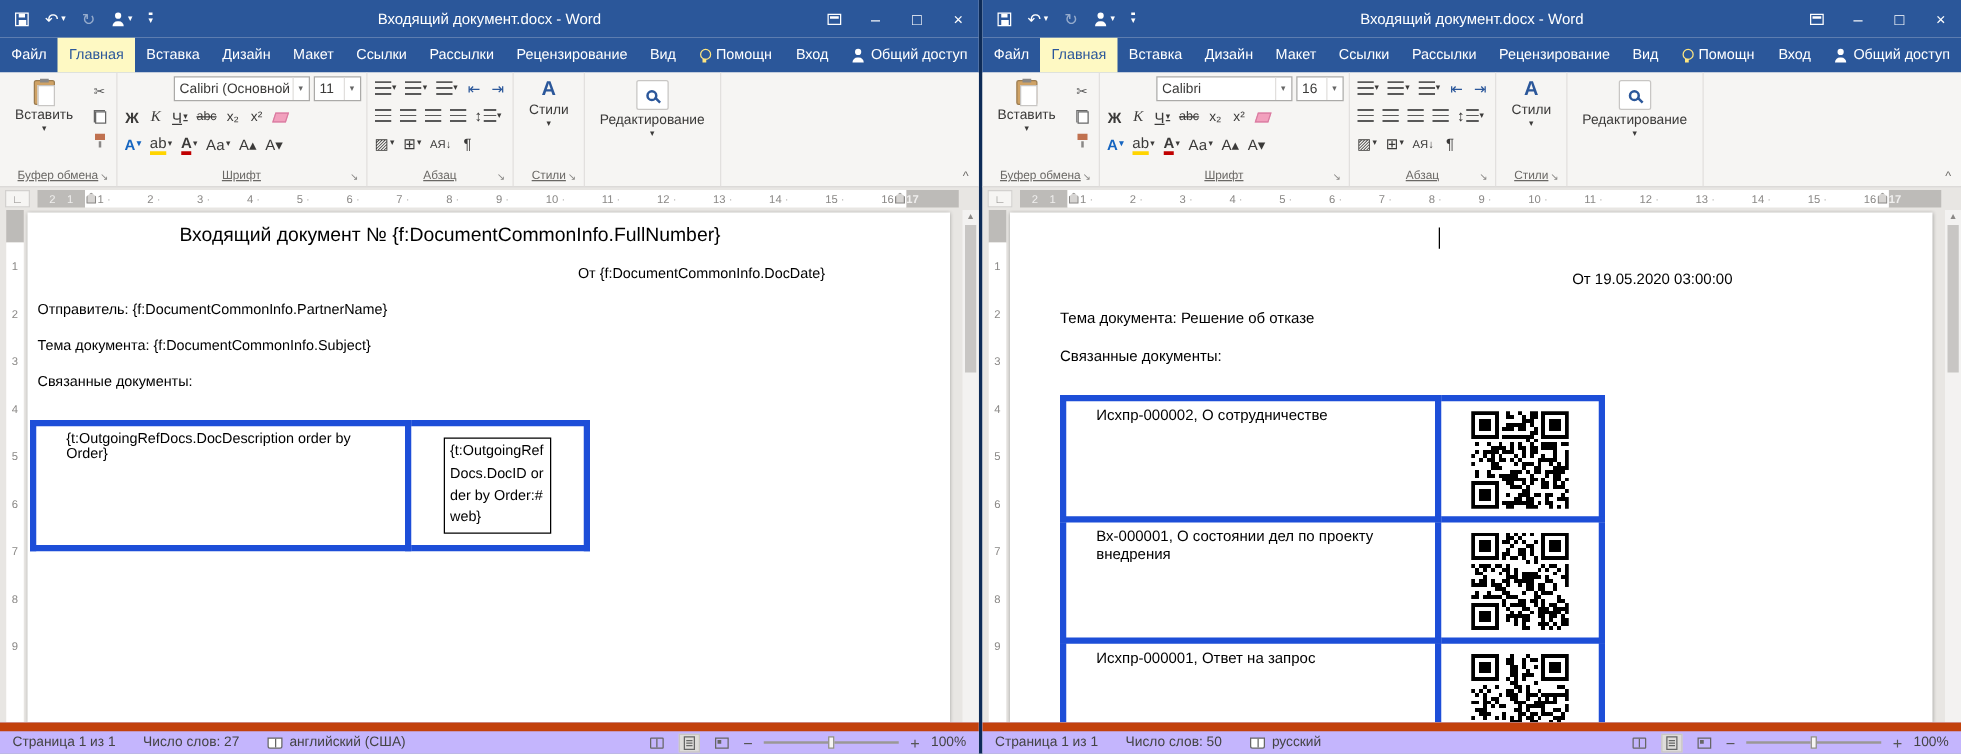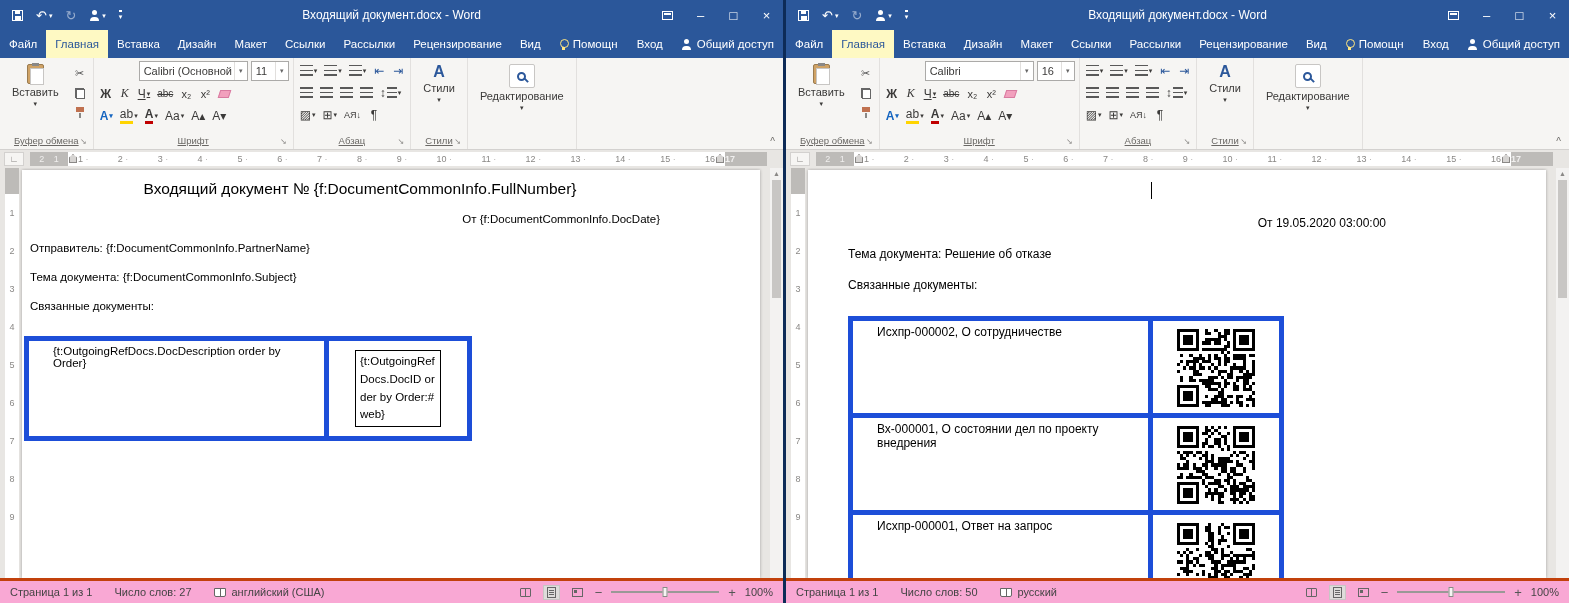--- a/index.html
+++ b/index.html
@@ -119,21 +119,21 @@
   .win-right .doc-table tr { height:97px; }
   .win-right .page { padding-left:40px; }
   .inner-field { border:1px solid #000; width:86px; min-height:76px; margin:5px 2px; padding:2px 4px; word-break:break-all; line-height:1.55; }
   .qr { width:78px; height:78px; margin:4px auto 0; }
   .qr svg { display:block; width:100%; height:100%; }
   .vscroll { flex:0 0 13px; background:#f3f2f1; display:flex; flex-direction:column; align-items:center; padding-top:2px; margin-left:2px; }
   .vscroll .arr { font-size:7px; color:#8a8886; }
   .vthumb { width:9px; height:118px; background:#c8c6c4; margin-top:3px; }
 
   
-  .statusbar { flex:0 0 25px; background:#f9a8d4; border-top:3px solid #c2410c; display:flex; align-items:center; font-size:11px; color:#444; padding:0 10px; gap:22px; }
+  .statusbar { flex:0 0 25px; background:#c4b5fd; border-top:7px solid #c2410c; display:flex; align-items:center; font-size:11px; color:#444; padding:0 10px; gap:22px; }
   .sb-item { display:flex; align-items:center; gap:6px; cursor:default; white-space:nowrap; }
   .ic-book { width:12px; height:9px; border:1px solid #666; border-radius:0 0 2px 2px; position:relative; background:#fff; display:inline-block; }
   .ic-book::after { content:''; position:absolute; left:50%; top:0; bottom:0; width:1px; background:#666; }
   .sb-right { margin-left:auto; display:flex; align-items:center; gap:9px; }
   .view-btn { width:17px; height:15px; display:flex; align-items:center; justify-content:center; border:1px solid transparent; cursor:default; }
   .view-btn.active { background:#dedcda; border-color:#c8c6c4; }
   .ic-read { width:11px; height:9px; border:1px solid #666; border-radius:1px; position:relative; }
   .ic-read::after { content:''; position:absolute; left:50%; top:0; bottom:0; width:1px; background:#666; }
   .ic-print { width:9px; height:11px; border:1px solid #666; position:relative; }
   .ic-print::after { content:''; position:absolute; left:1px; right:1px; top:2px; height:1px; background:#666; box-shadow:0 2px 0 #666,0 4px 0 #666; }

